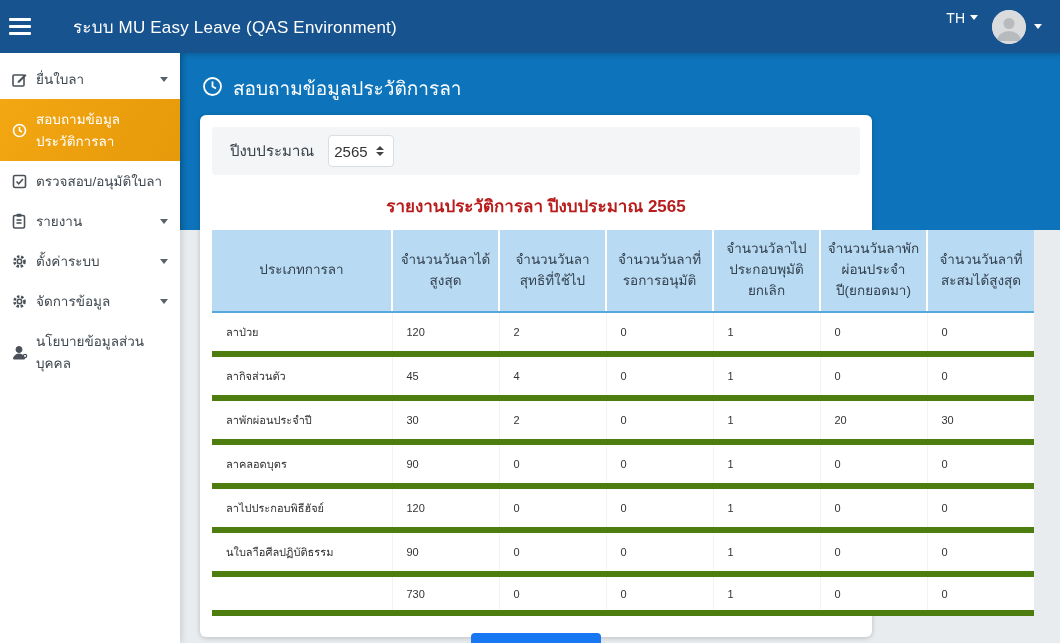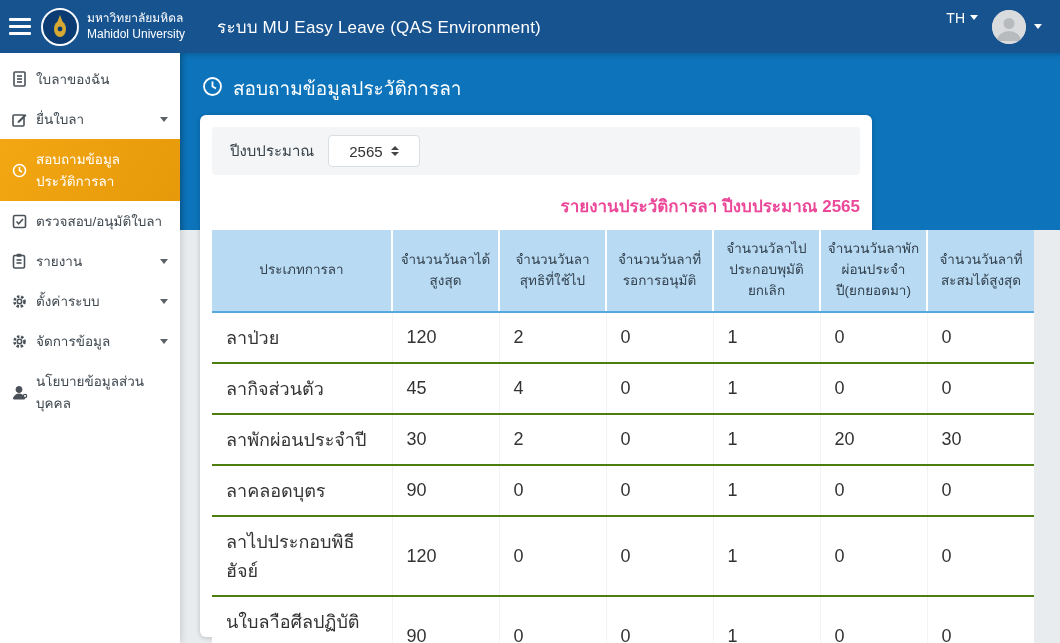--- a/index.html
+++ b/index.html
@@ -43,66 +43,53 @@
   .page-title { font-size:19px; font-weight:500; }
 
   .card { position:absolute; top:62px; left:20px; width:672px; height:522px;
     background:#fff; border-radius:6px; box-shadow:0 1px 5px rgba(0,0,0,.2); padding:12px 12px 0; z-index:10; }
 
   .filter-bar { background:#f4f5f7; border-radius:4px; height:48px;
     display:flex; align-items:center; gap:14px; padding:0 18px; }
   .filter-label { font-size:15px; color:#37424a; }
   .year-select { background:#fff; border:1px solid #d9dee3; border-radius:4px;
     height:32px; min-width:66px; display:inline-flex; align-items:center; gap:8px;
-    padding:0 20px; font-size:15px; color:#333; cursor:pointer; }
+    padding:0 5px; font-size:15px; color:#333; cursor:pointer; }
   .updown { display:inline-flex; flex-direction:column; gap:2px; }
   .updown i { width:0; height:0; border-left:4px solid transparent; border-right:4px solid transparent; display:block; }
   .updown i.up { border-bottom:4px solid #444; }
   .updown i.down { border-top:4px solid #444; }
 
-  .report-title { text-align:right; font-size:17px; color:#ec4899; margin:17px 0 11px; }
+  .report-title { text-align:center; font-size:17px; color:#b91c1c; margin:17px 0 11px; }
 
   table.report { width:822px; margin:0 auto; border-collapse:collapse; table-layout:fixed; }
   table.report col.c-type { width:180px; }
   table.report col.c-num { width:107px; }
   thead th { background:#b9daf3; color:#33424f; font-weight:400; font-size:13.5px;
     text-align:center; vertical-align:middle; padding:8px 6px; height:82px; line-height:1.55;
     border-left:2px solid #fff; border-bottom:2px solid #57a8dd; }
   thead th:first-child { border-left:none; }
-  tbody td { font-size:18px; color:#333; padding:10px 14px; height:39px;
-    border-bottom:2px solid #4d7c0f; border-left:1px solid #f3f3f3; background:#fff; }
+  tbody td { font-size:11px; color:#333; padding:10px 14px; height:39px;
+    border-bottom:6px solid #4d7c0f; border-left:1px solid #f3f3f3; background:#fff; }
   tbody td:first-child { border-left:none; text-align:left; }
   tbody td.num { text-align:left; }
 
   .download-row { text-align:center; padding:17px 0 16px; }
   .btn-download { display:inline-flex; align-items:center; gap:8px; background:#1877f2; color:#fff;
     border:none; border-radius:4px; padding:8px 17px; font-size:15px; cursor:pointer;
     font-family:"Liberation Sans","DejaVu Sans",sans-serif; }
 </style>
 </head>
 <body>
 
 <header class="navbar">
   <div class="hamburger">
     <div></div>
       <div></div>
       <div></div>
-  </div>
-  <div class="brand">
-    <div class="logo-circle">
-      <svg width="22" height="26" viewBox="0 0 22 26">
-        <ellipse cx="11" cy="15" rx="6" ry="8" fill="#d7a832"></ellipse>
-        <path d="M11 1 L14 9 L8 9 Z" fill="#d7a832"></path>
-        <circle cx="11" cy="15" r="2.4" fill="#0b3b72"></circle>
-      </svg>
-    </div>
-    <div class="brand-text">
-      <div>มหาวิทยาลัยมหิดล</div>
-      <div>Mahidol University</div>
-    </div>
   </div>
   <div class="app-title">ระบบ MU Easy Leave (QAS Environment)</div>
   <div class="nav-right">
     <div class="lang">
       <span>TH</span>
       <span class="caret-down"></span>
     </div>
     <div class="avatar-wrap">
       <div class="avatar">
         <svg width="34" height="34" viewBox="0 0 34 34">
@@ -110,31 +97,20 @@
           <circle cx="17" cy="13.5" r="5.5" fill="#b8bbbe"></circle>
           <path d="M5 31 a12 10 0 0 1 24 0 Z" fill="#b8bbbe"></path>
         </svg>
       </div>
       <span class="caret-down"></span>
     </div>
   </div>
 </header>
 
 <aside class="sidebar">
-  <div class="side-item">
-    <span class="s-icon">
-      <svg width="15" height="16" viewBox="0 0 15 16" fill="none" stroke-width="1.6">
-        <rect x="2" y="1" width="11" height="14" rx="1"></rect>
-        <line x1="5" y1="5" x2="10" y2="5"></line>
-          <line x1="5" y1="8" x2="10" y2="8"></line>
-          <line x1="5" y1="11" x2="10" y2="11"></line>
-      </svg>
-    </span>
-    <span>ใบลาของฉัน</span>
-  </div>
   <div class="side-item">
     <span class="s-icon">
       <svg width="15" height="15" viewBox="0 0 15 15" fill="none" stroke-width="1.6">
         <rect x="1" y="3" width="11" height="11" rx="1"></rect>
         <path d="M6 9 L13 2 L14.5 3.5 L7.5 10.5 L5.5 11 Z" fill="#4a5158" stroke="none"></path>
       </svg>
     </span>
     <span>ยื่นใบลา</span>
     <span class="s-caret"></span>
   </div>

